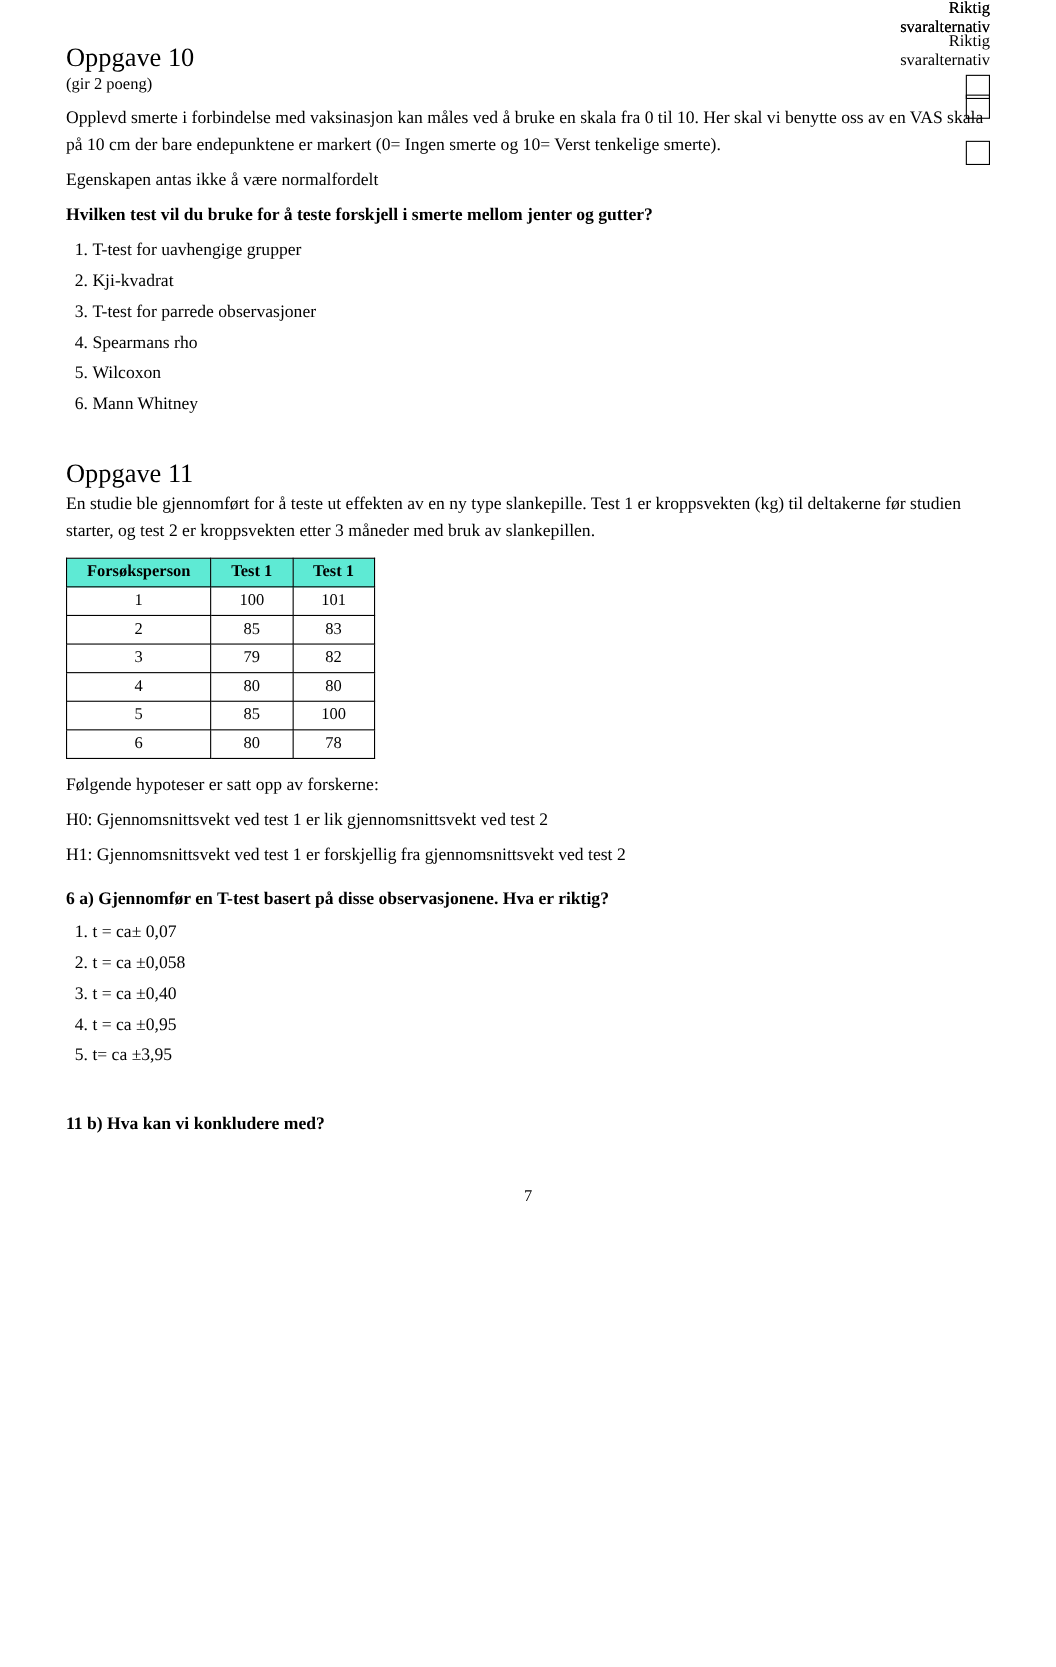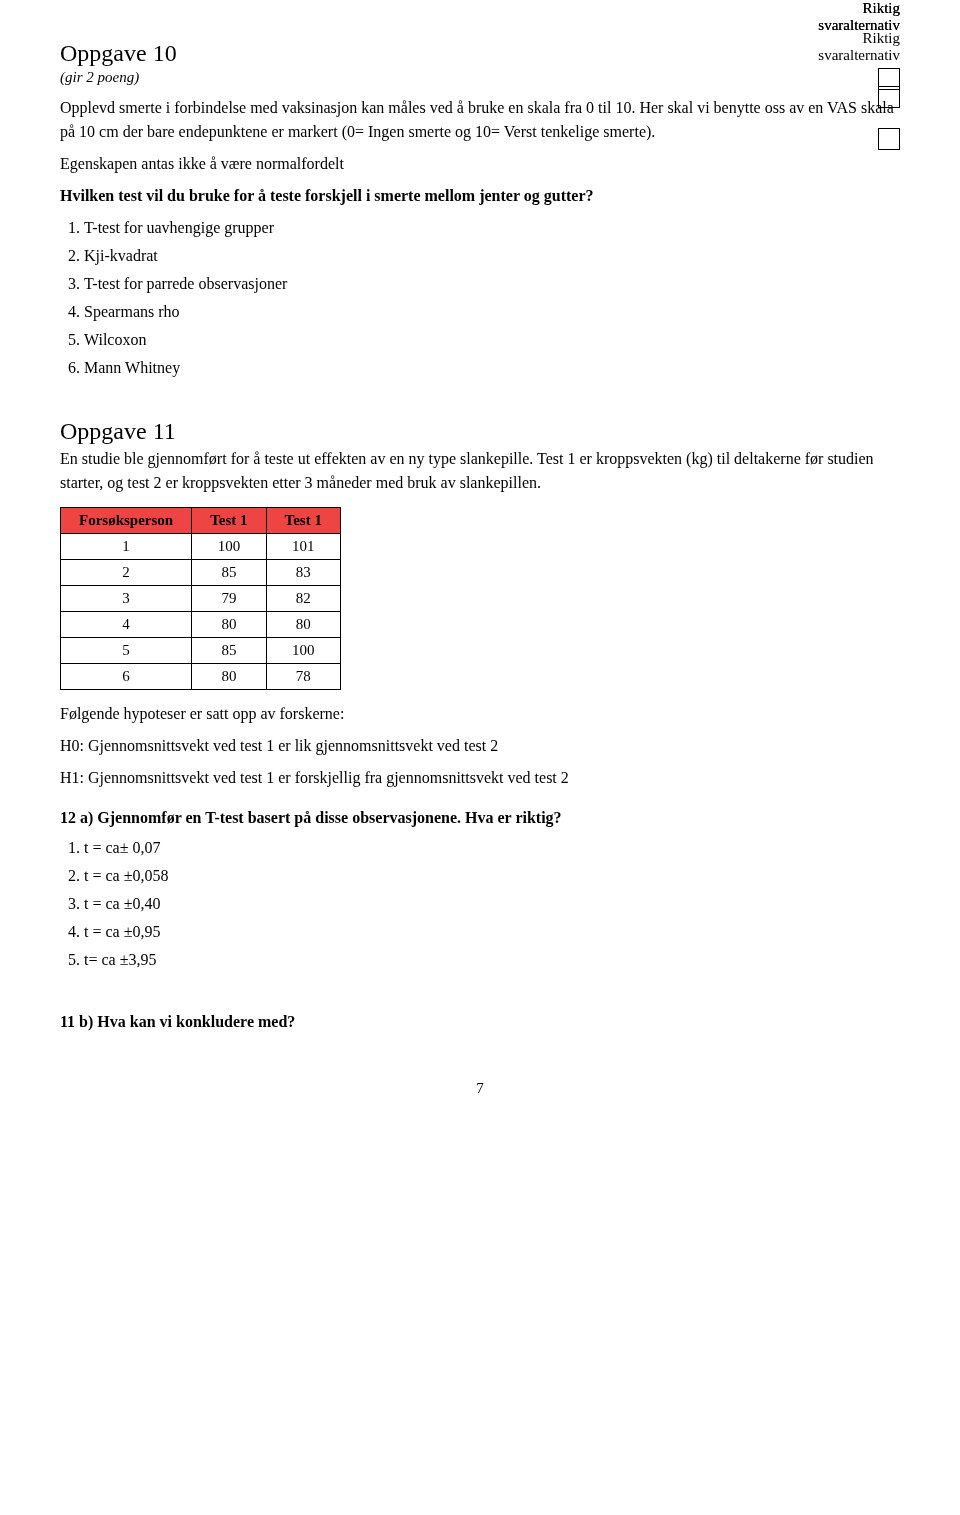--- a/index.html
+++ b/index.html
@@ -12,21 +12,20 @@
       min-height: 1515px;
       padding: 40px 60px 60px 60px;
     }
     h2.oppgave-title {
       font-size: 24px;
       font-weight: normal;
       margin-bottom: 2px;
     }
     .subtitle {
       font-size: 15px;
-      font-style: italic;
       margin-bottom: 10px;
     }
     p {
       margin-bottom: 8px;
       line-height: 1.5;
     }
     .question-block {
       margin-bottom: 24px;
     }
     .bold-question {
@@ -63,21 +62,21 @@
       margin: 12px 0;
     }
     table.data-table th, table.data-table td {
       border: 1.5px solid #000;
       padding: 4px 18px;
       text-align: center;
       font-size: 15px;
     }
     table.data-table th {
       font-weight: bold;
-      background: #ef4444;
+      background: #5eead4;
     }
     .section-gap {
       margin-bottom: 18px;
     }
     .underline {
       text-decoration: underline;
     }
     .page-number {
       text-align: center;
       margin-top: 40px;
@@ -162,21 +161,21 @@
           <td>78</td>
         </tr>
       </tbody>
   </table>
 
   <p>Følgende hypoteser er satt opp av forskerne:</p>
   <p><span>H0: Gjennomsnittsvekt ved test 1 er lik gjennomsnittsvekt ved test 2</span></p>
   <p><span>H1: Gjennomsnittsvekt ved test 1 er forskjellig fra gjennomsnittsvekt ved test 2</span></p>
 
   <div class="question-block" style="margin-top: 16px;">
-    <p class="sub-question">12 a) Gjennomfør en T-test basert på disse observasjonene. Hva er riktig?</p>
+    <p class="sub-question">6 a) Gjennomfør en T-test basert på disse observasjonene. Hva er riktig?</p>
     <div style="display:flex; justify-content: space-between; align-items: flex-start;">
       <ol class="answer-list">
         <li><span>t = ca± 0,07</span></li>
         <li><span>t = ca ±0,058</span></li>
         <li><span>t = ca ±0,40</span></li>
         <li><span>t = ca ±0,95</span></li>
         <li><span>t= ca ±3,95</span></li>
       </ol>
       <div class="riktig-box" style="margin-right: 60px; margin-top: 0;">
         <span class="riktig-text">Riktig</span>

